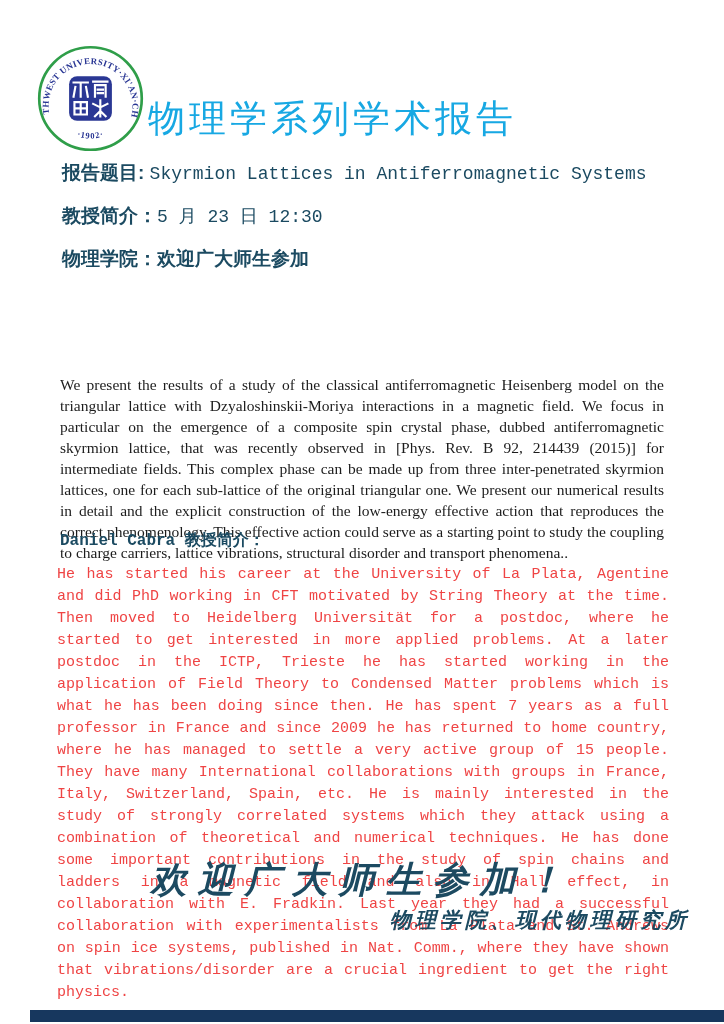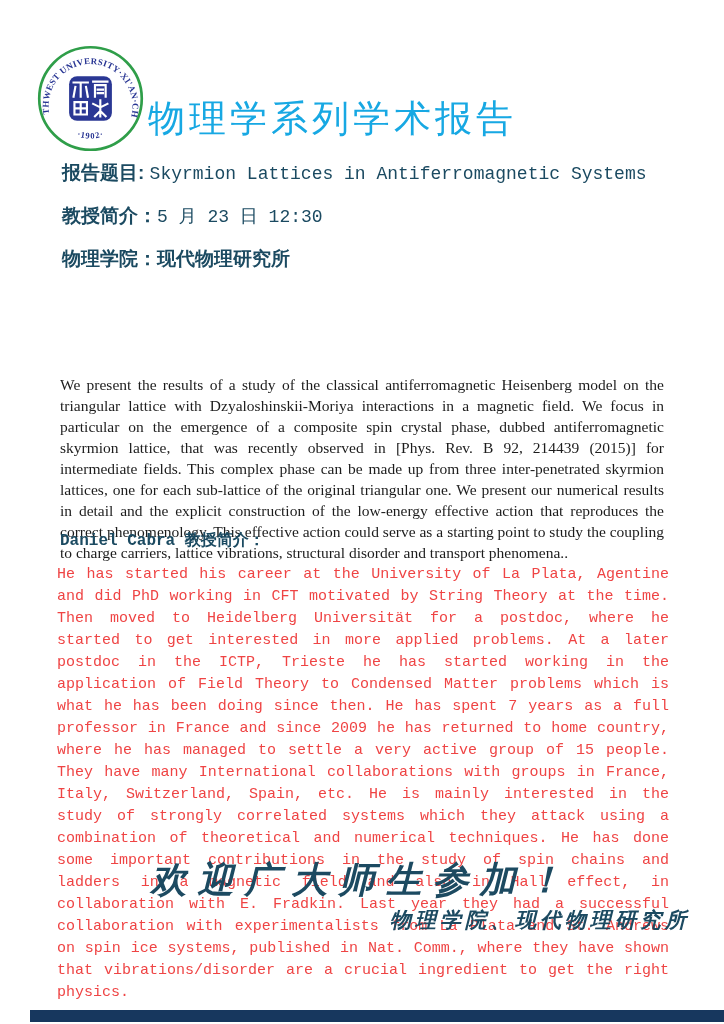--- a/index.html
+++ b/index.html
@@ -177,21 +177,21 @@
   <div class="title-zh">物理学系列学术报告</div>
 
   <div class="details">
     <div class="detail-line">
       <span class="lbl">报告题目: </span><span class="val">Skyrmion Lattices in Antiferromagnetic Systems</span>
     </div>
     <div class="detail-line">
       <span class="lbl">教授简介：</span><span class="val">5 月 23 日  12:30</span>
     </div>
     <div class="detail-line">
-      <span class="lbl">物理学院：</span><span class="lbl">现代物理研究所</span>
+      <span class="lbl">物理学院：</span><span class="lbl">欢迎广大师生参加</span>
     </div>
   </div>
 
   <div class="abstract">We present the results of a study of the classical antiferromagnetic Heisenberg model on the triangular lattice with Dzyaloshinskii-Moriya interactions in a magnetic field. We focus in particular on the emergence of a composite spin crystal phase, dubbed antiferromagnetic skyrmion lattice, that was recently observed in [Phys. Rev. B 92, 214439 (2015)] for intermediate fields. This complex phase can be made up from three inter-penetrated skyrmion lattices, one for each sub-lattice of the original triangular one. We present our numerical results in detail and the explicit construction of the low-energy effective action that reproduces the correct phenomenology. This effective action could serve as a starting point to study the coupling to charge carriers, lattice vibrations, structural disorder and transport phenomena..</div>
 
   <div class="bio-heading">Daniel Cabra 教授简介：</div>
   <div class="bio">
     <p>He has started his career at the University of La Plata, Agentine and did PhD working in CFT motivated by String Theory at the time. Then moved to Heidelberg Universität for a postdoc, where he started to get interested in more applied problems. At a later postdoc in the ICTP, Trieste he has started working in the application of Field Theory to Condensed Matter problems which is what he has been doing since then. He has spent 7 years as a full professor in France and since 2009 he has returned to home country, where he has managed to settle a very active group of 15 people. They have many International collaborations with groups in France, Italy, Switzerland, Spain, etc. He is mainly interested in the study of strongly correlated systems which they attack using a combination of theoretical and numerical techniques. He has done some important contributions in the study of spin chains and ladders in a magnetic field and also in Hall effect, in collaboration with E. Fradkin. Last year they had a successful collaboration with experimentalists from La Plata and St. Andrews on spin ice systems, published in Nat. Comm., where they have shown that vibrations/disorder are a crucial ingredient to get the right physics.</p>
   </div>
 

